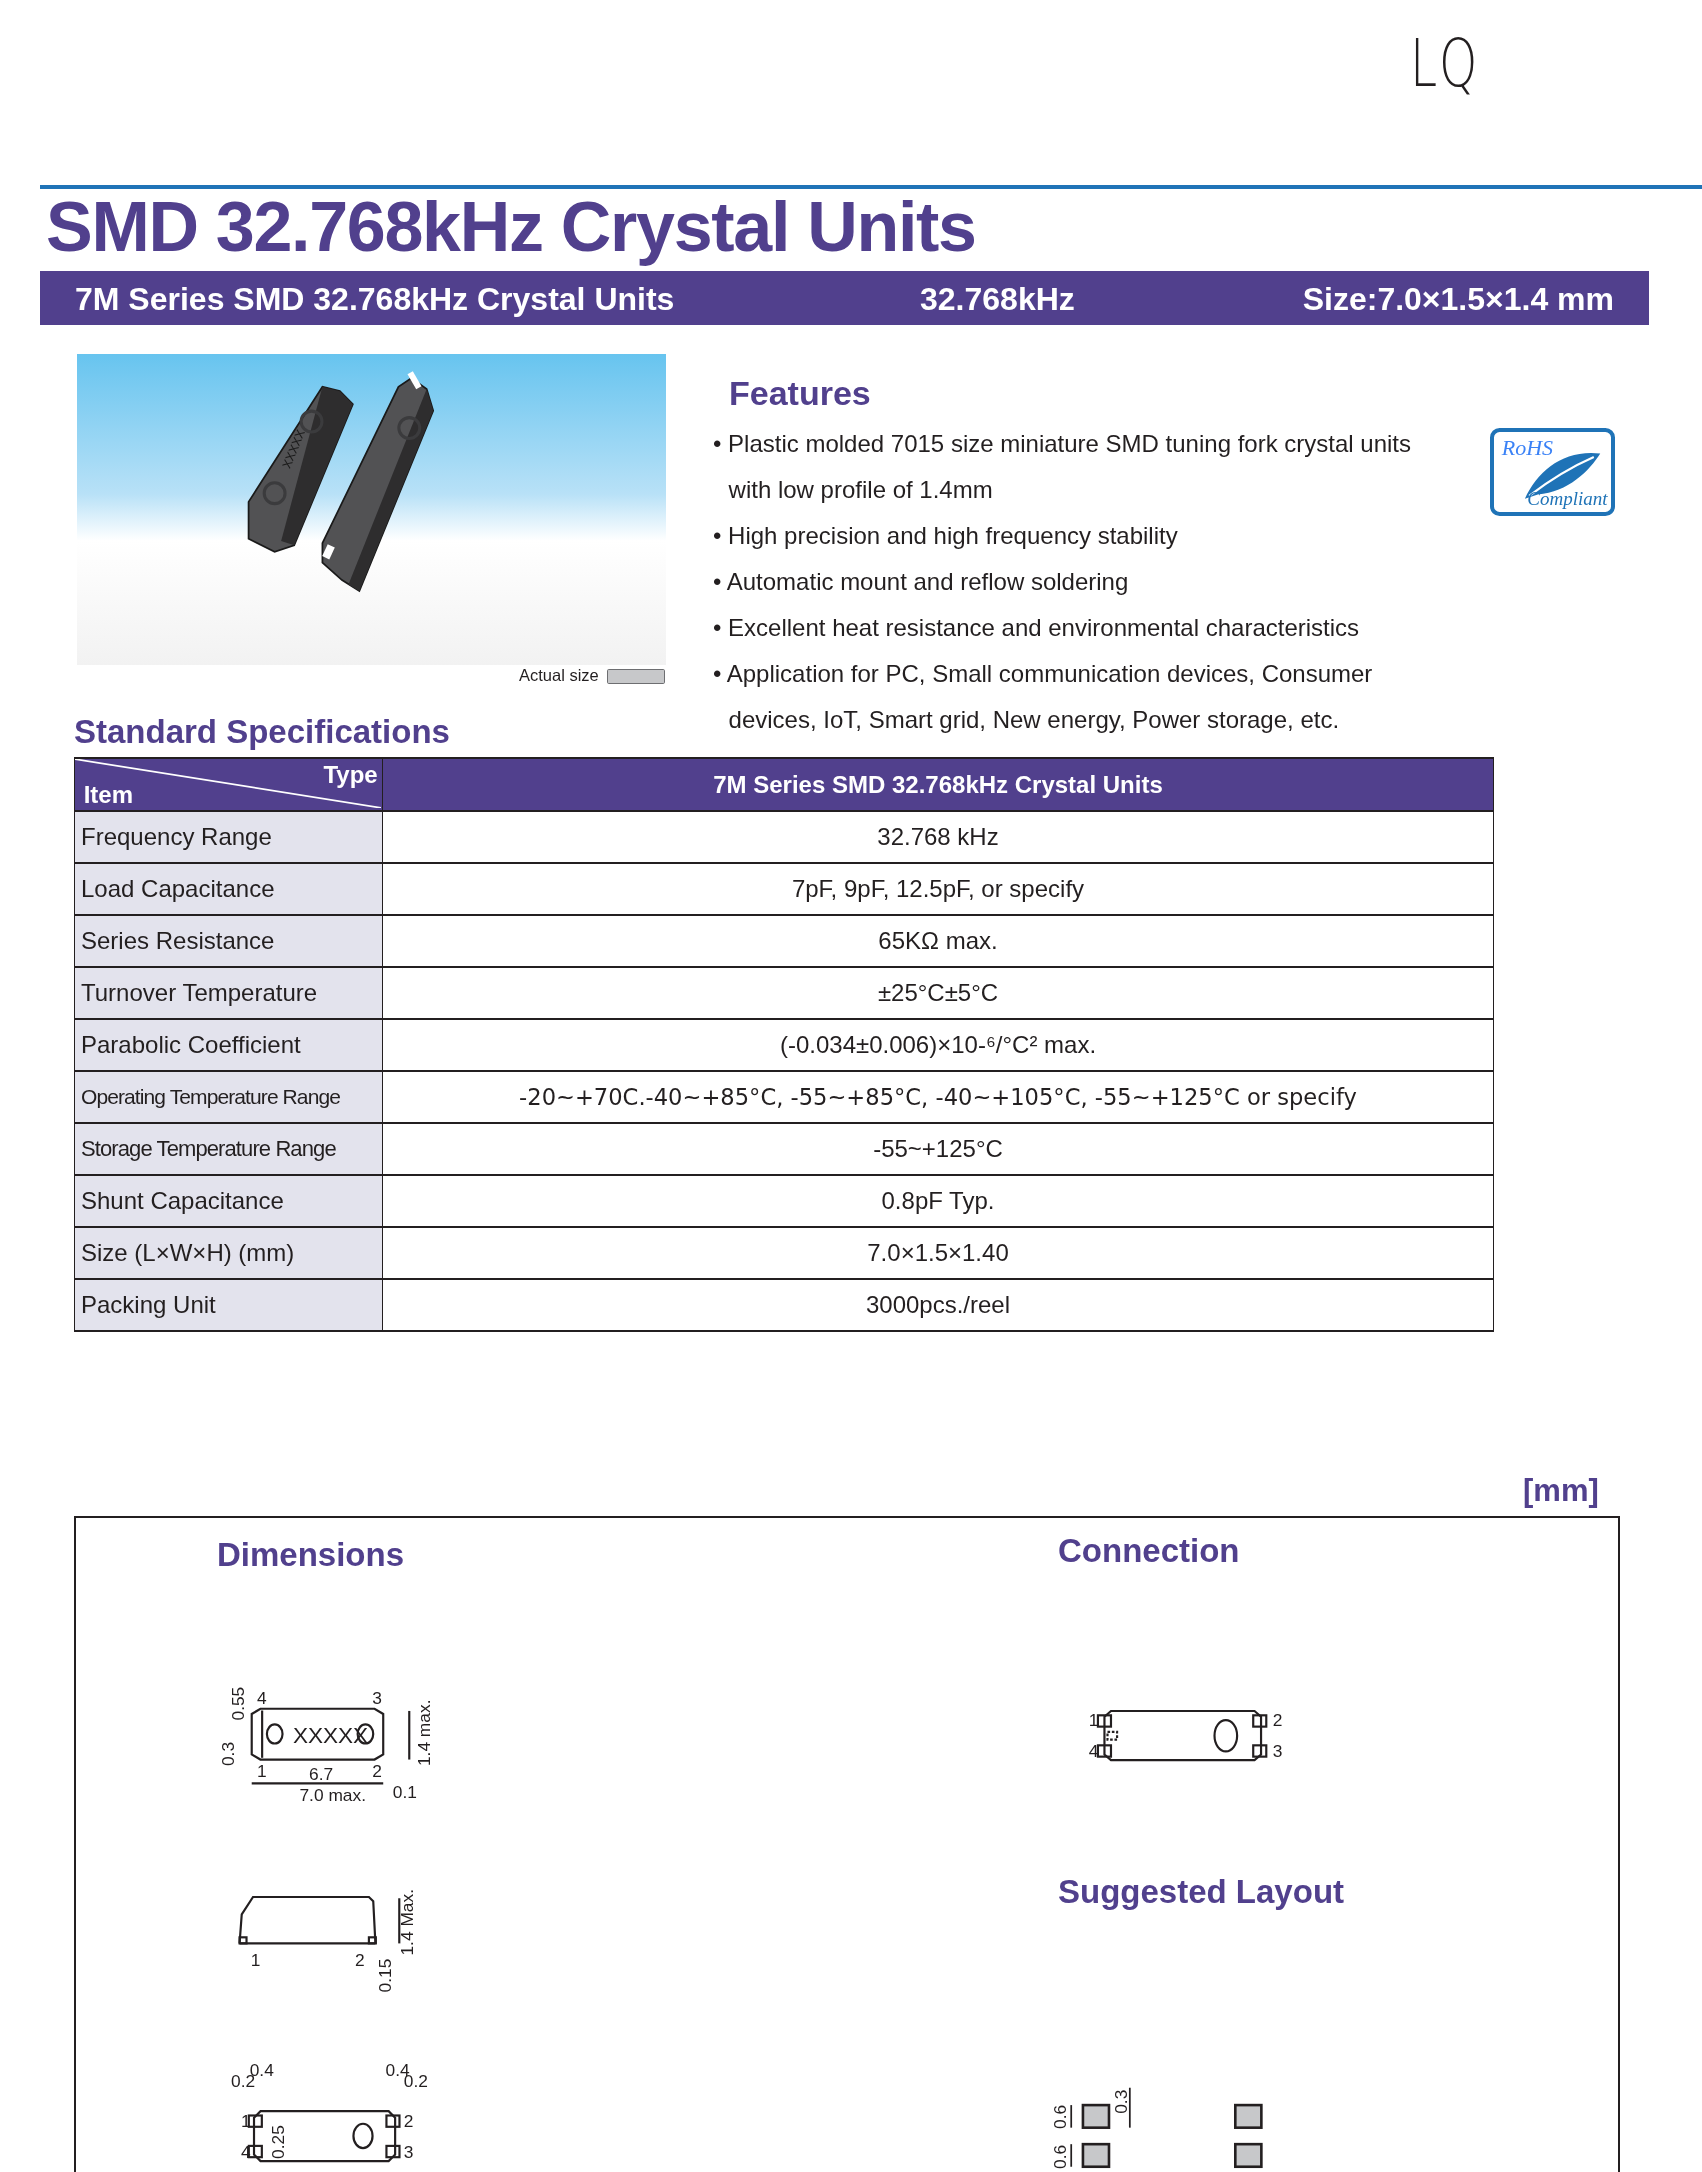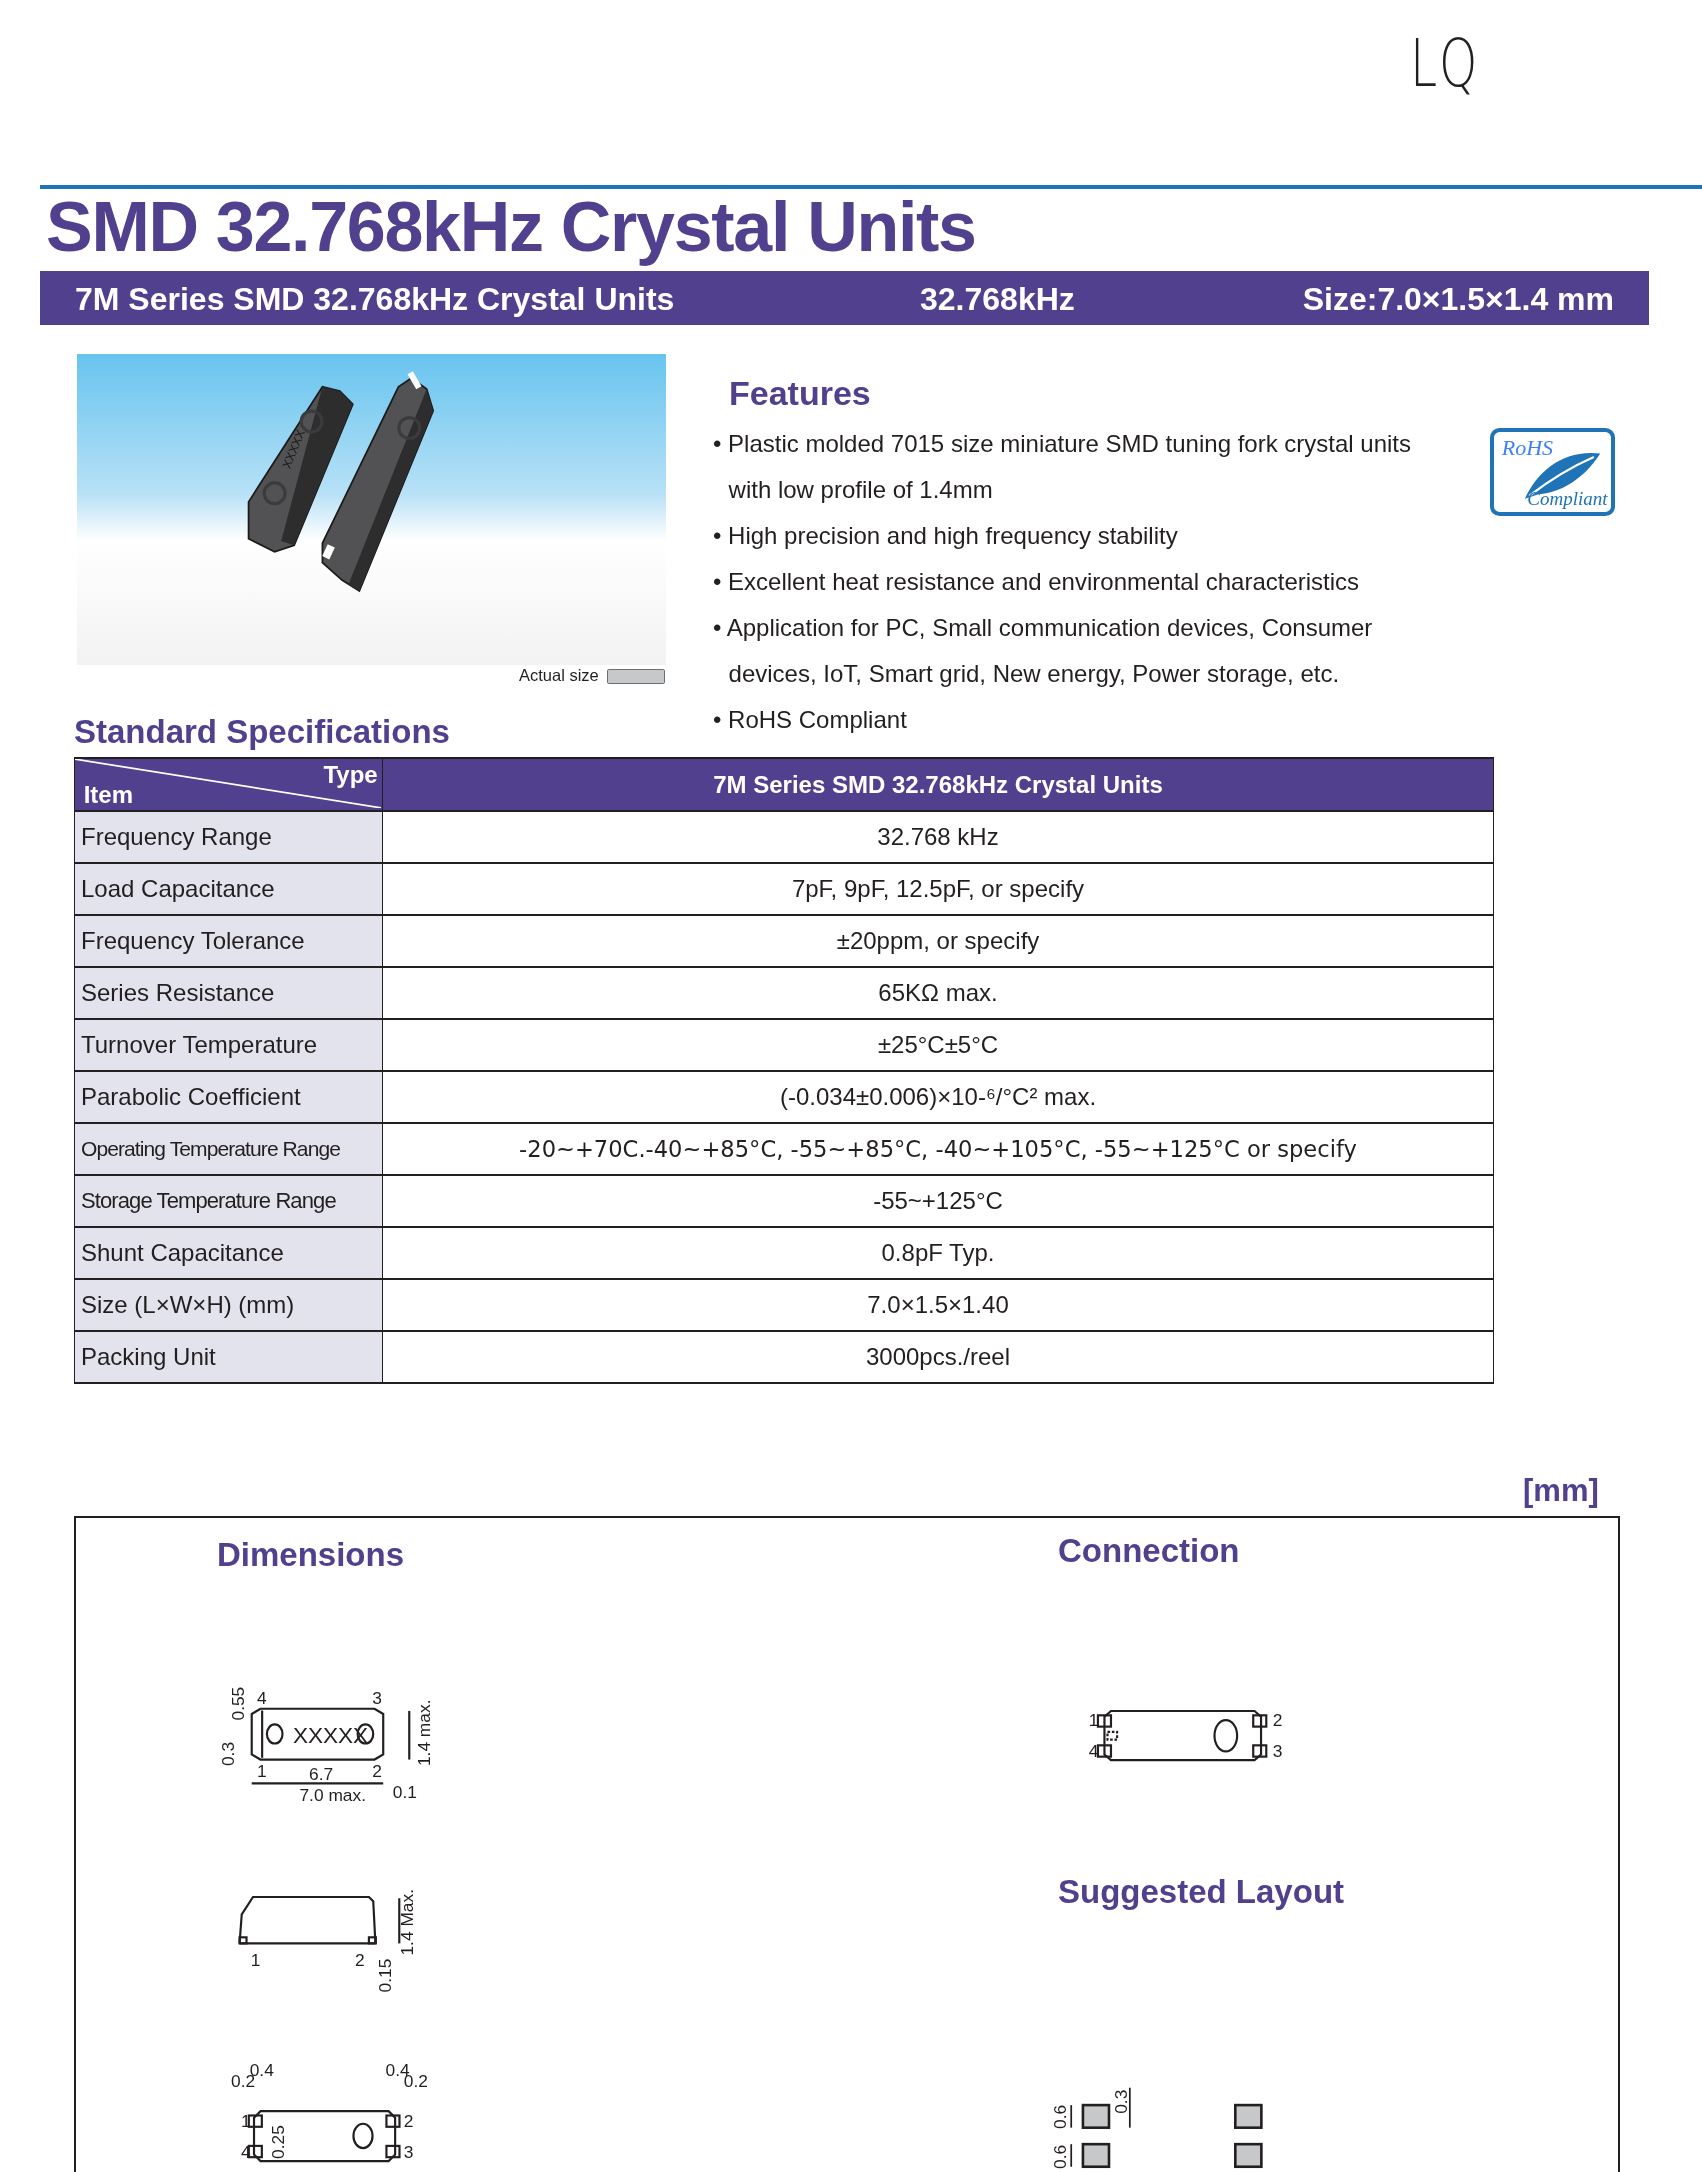--- a/index.html
+++ b/index.html
@@ -68,20 +68,21 @@
     <rect x="570" y="440" width="18" height="30" fill="#fff" transform="rotate(25 579 455)"></rect>
   </svg>
 </div>
 <div class="abs actual">Actual size</div>
 <div class="abs actual-chip"></div>
 
 <div class="abs features-h purple">Features</div>
 <ul class="abs feat-list">
   <li>Plastic molded 7015 size miniature SMD tuning fork crystal units with low profile of 1.4mm</li>
   <li>High precision and high frequency stability</li>
+  <li>Automatic mount and reflow soldering</li>
   <li>Excellent heat resistance and environmental characteristics</li>
   <li>Application for PC, Small communication devices, Consumer devices, IoT, Smart grid, New energy, Power storage, etc.</li>
   <li>RoHS Compliant</li>
 </ul>
 <div class="abs rohs">
   <span class="t1">RoHS</span>
   <svg class="abs" style="left:26px;top:13px" width="83" height="56" viewBox="0 0 190 130">
     <path d="M10,125 C40,60 100,10 185,20 C160,60 110,110 40,115 Z" fill="#1f73b7"></path>
     <path d="M20,118 C70,80 120,50 170,28" stroke="#fff" stroke-width="5" fill="none"></path>
   </svg>
@@ -103,24 +104,20 @@
   </tr>
   <tr>
         <td class="item">Frequency Range</td>
         <td class="val">32.768 kHz</td>
       </tr>
   <tr>
         <td class="item">Load Capacitance</td>
         <td class="val">7pF, 9pF, 12.5pF, or specify</td>
       </tr>
   <tr>
-        <td class="item">Frequency Tolerance</td>
-        <td class="val">±20ppm, or specify</td>
-      </tr>
-  <tr>
         <td class="item">Series Resistance</td>
         <td class="val">65KΩ max.</td>
       </tr>
   <tr>
         <td class="item">Turnover Temperature</td>
         <td class="val">±25°C±5°C</td>
       </tr>
   <tr>
         <td class="item">Parabolic Coefficient</td>
         <td class="val">(-0.034±0.006)×10-⁶/°C² max.</td>

